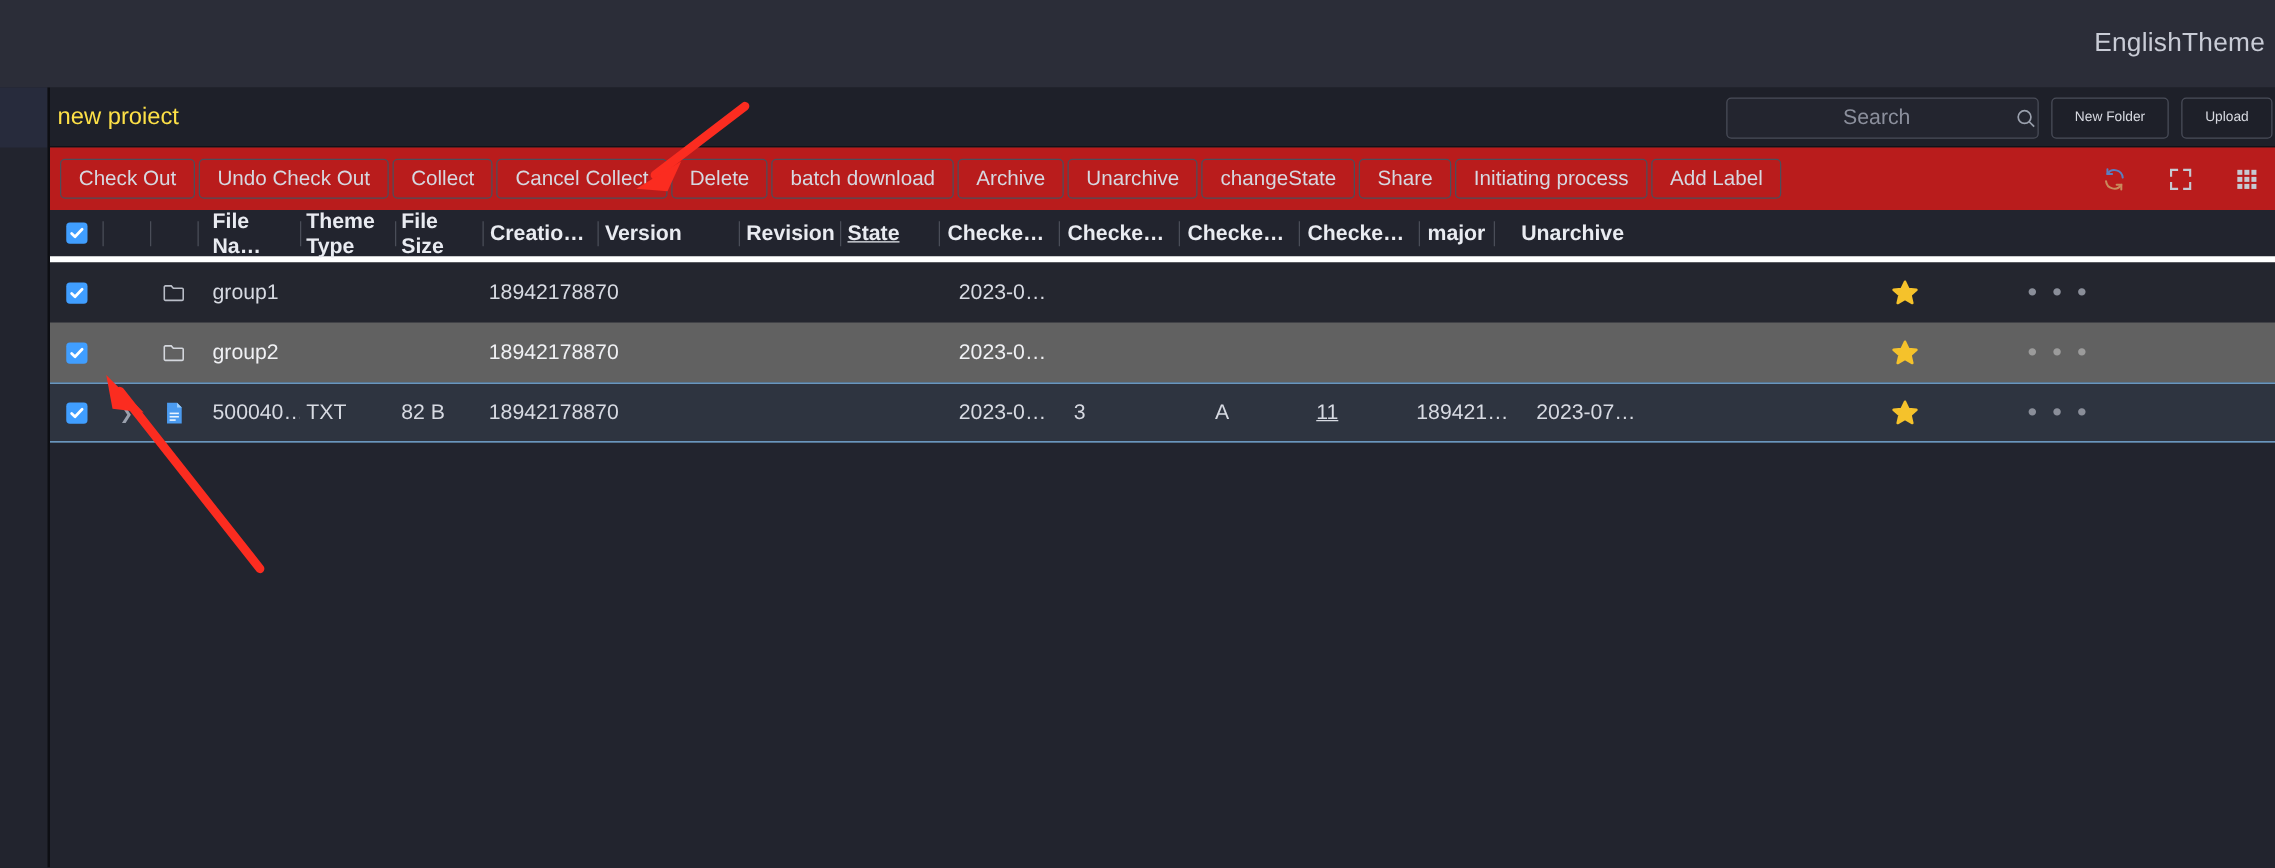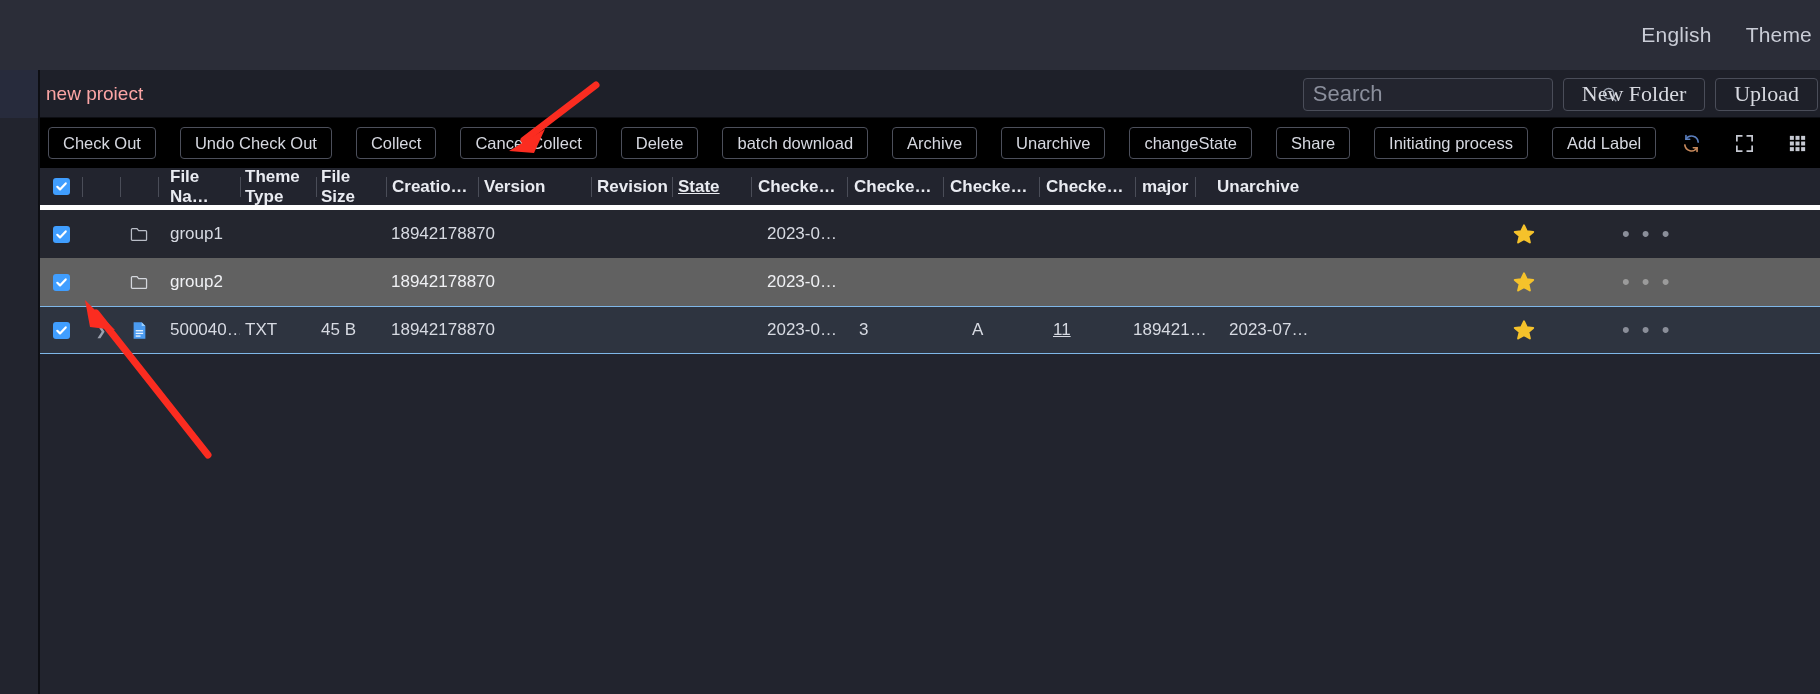--- a/index.html
+++ b/index.html
@@ -10,21 +10,21 @@
     overflow: hidden;
   }
   #app { position: relative; width: 1820px; height: 694px; background: #22242e; }
 
   
   .topbar {
     position: absolute; left: 0; top: 0; width: 1820px; height: 70px;
     background: #2b2d38;
     display: flex; align-items: center; justify-content: flex-end;
   }
-  .topbar-links { display: flex; align-items: center; gap: 34px; padding-right: 8px; }
+  .topbar-links { display: flex; align-items: center; padding-right: 8px; }
   .topbar-link {
     color: #c9ccd6; font-size: 21px; letter-spacing: .2px;
     cursor: pointer; white-space: nowrap;
   }
 
   
   .left-rail {
     position: absolute; left: 0; top: 70px; width: 38px; height: 624px;
     background: #22242e;
   }
@@ -44,47 +44,47 @@
   }
 
   
   .title-row {
     position: relative; height: 48px; width: 100%;
     background: #1e2029;
     display: flex; align-items: center;
     border-bottom: 1px solid #0d0e13;
   }
   .proj-title {
-    margin-left: 6px; color: #fca5a5; font-size: 19px;
+    margin-left: 6px; color: #fde047; font-size: 19px;
   }
   .title-right {
     position: absolute; right: 2px; top: 0; height: 48px;
     display: flex; align-items: center; gap: 10px;
   }
   .search-box {
     width: 250px; height: 33px; border: 1px solid #4a4d59; border-radius: 4px;
     background: #23252f; display: flex; align-items: center; padding: 0 9px;
   }
   .search-box input {
     flex: 1; background: transparent; border: 0; outline: none;
-    color: #f97316; font-size: 22px; font-family: "Liberation Sans", sans-serif;
+    color: #f97316; font-size: 17px; font-family: "Liberation Sans", sans-serif; text-align: center;
   }
   .search-box input::placeholder { color: #8b8f9c; }
   .search-icon { width: 17px; height: 17px; flex: 0 0 auto; }
   .hdr-btn {
     height: 33px; padding: 0 18px; border: 1px solid #4a4d59; border-radius: 4px;
-    background: transparent; color: #d8dae1; font-size: 22px; cursor: pointer;
-    font-family: Liberation Serif, serif; white-space: nowrap;
+    background: transparent; color: #d8dae1; font-size: 11px; cursor: pointer;
+    font-family: Liberation Sans, sans-serif; white-space: nowrap;
   }
 
   
   .toolbar {
     position: relative; height: 50px; width: 100%;
-    display: flex; align-items: center; padding-left: 8px; gap: 24px;
-    background: #000000;
+    display: flex; align-items: center; padding-left: 8px; gap: 3px;
+    background: #b91c1c;
   }
   .tb-btn {
     height: 32px; padding: 0 14px; border: 1px solid #4c4f5b; border-radius: 4px;
     background: transparent; color: #d6d8e0; font-size: 16.5px; cursor: pointer;
     font-family: "Liberation Sans", sans-serif; white-space: nowrap;
     display: flex; align-items: center;
   }
   .tb-icons {
     position: absolute; right: 12px; top: 0; height: 50px;
     display: flex; align-items: center; gap: 32px;
@@ -338,21 +338,21 @@
           <svg class="icon-file" viewBox="0 0 20 22">
             <path d="M3.2 1.4h9.3l4.3 4.3v14.9H3.2z" fill="#4b9bf0"></path>
             <path d="M12.5 1.4 16.8 5.7h-4.3z" fill="#9fd0fb"></path>
             <rect x="5.6" y="10.5" width="8.6" height="1.5" fill="#eaf4ff"></rect>
             <rect x="5.6" y="13.6" width="8.6" height="1.5" fill="#eaf4ff"></rect>
             <rect x="5.6" y="16.7" width="5.6" height="1.5" fill="#eaf4ff"></rect>
           </svg>
         </div>
         <div class="cell c-name">500040…</div>
         <div class="cell c-type">TXT</div>
-        <div class="cell c-size">45 B</div>
+        <div class="cell c-size">82 B</div>
         <div class="cell c-author">18942178870</div>
         <div class="cell c-create">2023-0…</div>
         <div class="cell c-ver">3</div>
         <div class="cell c-rev">A</div>
         <div class="cell c-state">11</div>
         <div class="cell c-ck1">189421…</div>
         <div class="cell c-ck2">2023-07…</div>
         <div class="cell c-ck3"></div>
         <div class="cell c-ck4"></div>
         <div class="cell c-major">

